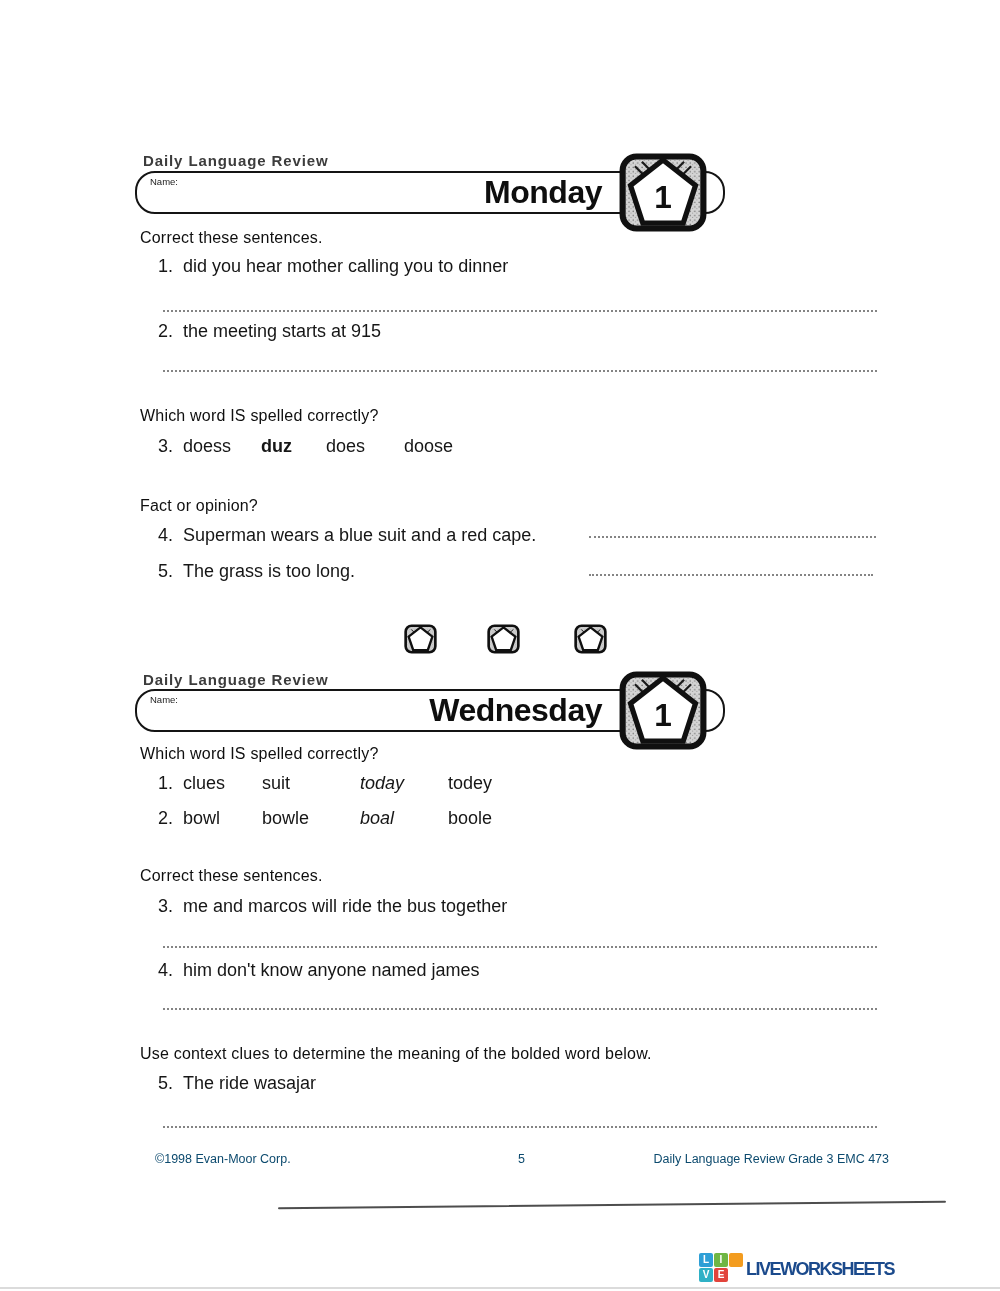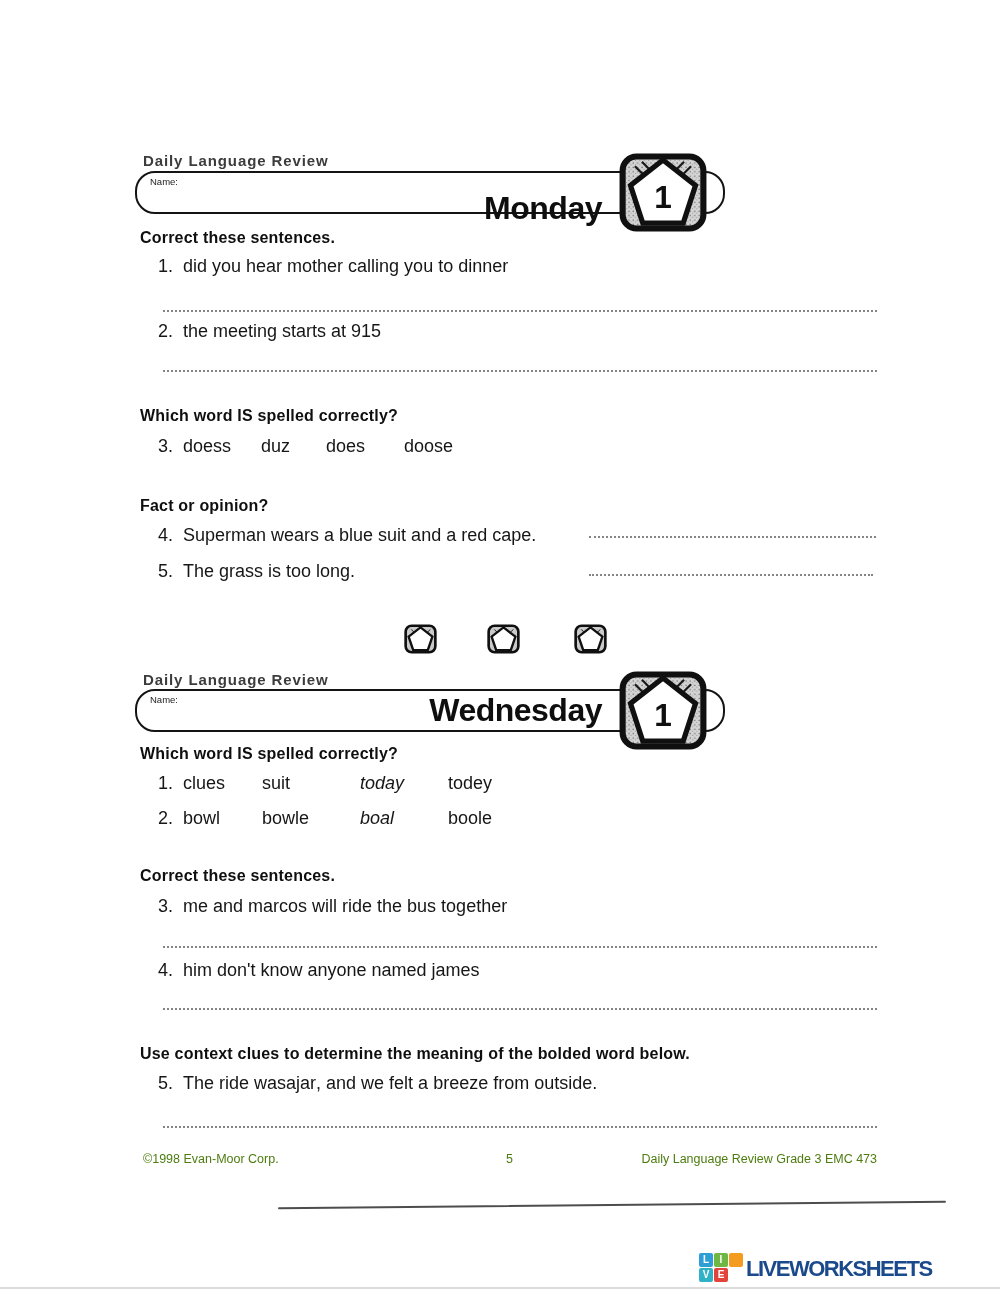--- a/index.html
+++ b/index.html
@@ -7,56 +7,56 @@
           font-family:"Liberation Sans",sans-serif;color:#161616;overflow:hidden;}
   .abs{position:absolute;}
 
   .brand{font-weight:bold;font-size:15px;letter-spacing:.9px;color:#3c3c3c;}
   .namebox{border:2.5px solid #141414;border-radius:20px;width:586px;height:39px;background:#fff;}
   .namelabel{font-size:9.5px;color:#222;}
   .daytitle{font-weight:bold;font-size:32px;letter-spacing:-.5px;color:#0e0e0e;
             text-align:right;width:322px;}
   .badge-svg{display:block;}
 
-  .heading{font-weight:bold;font-size:16px;color:#0f0f0f;letter-spacing:.2px;}
+  .heading{font-weight:normal;font-size:16px;color:#0f0f0f;letter-spacing:.2px;}
   .q{font-size:18px;display:flex;white-space:nowrap;}
   .q .num{width:25px;flex:none;}
   .q .bw{font-weight:normal;}
   .choices span{display:inline-block;}
-  .mon .c1{min-width:78px;} .mon .c2{min-width:65px;} .mon .c3{min-width:78px;}
+  .mon .c1{min-width:78px;} .mon .c2{min-width:65px;font-weight:bold;} .mon .c3{min-width:78px;}
   .tue .c1{min-width:79px;} .tue .c2{min-width:98px;} .tue .c3{min-width:88px;font-style:italic;}
 
   .dline{border-top:2px dotted #848484;height:0;}
 
-  .footer-text{font-size:12.5px;color:#4d7c0f;}
+  .footer-text{font-size:12.5px;color:#0c4a6e;margin-left:12px;}
   .scanline{width:668px;height:2px;background:#2e2e2e;transform:rotate(-0.55deg);
             border-radius:2px;opacity:.85;}
   .bottom-edge{width:1000px;height:2px;background:#d2d2d2;opacity:.8;}
 
   .logo{display:flex;align-items:flex-start;}
   .logo-tiles{display:grid;grid-template-columns:repeat(3,14px);grid-auto-rows:14px;gap:1px;}
   .tile{width:14px;height:14px;border-radius:2px;color:#fff;font-weight:bold;font-size:10px;
         line-height:14px;text-align:center;}
   .tile.t1{background:#2e9fd6;} .tile.t2{background:#6fb644;} .tile.t3{background:#f39c1f;}
   .tile.t4{background:#2fb1c6;} .tile.t5{background:#e2443c;}
-  .logo-text{font-weight:bold;font-size:22px;letter-spacing:-1.5px;color:#1b4a8c;
+  .logo-text{font-weight:bold;font-size:18px;letter-spacing:-1.5px;color:#1b4a8c;
              line-height:32px;margin-left:3px;}
 </style>
 </head>
 <body>
 
 <div class="canvas">
 
   <div>
     <div class="abs brand" style="left:143px;top:152px;">Daily Language Review</div>
 
     <div class="abs namebox" style="left:135px;top:171px;"></div>
     <div class="abs namelabel" style="left:150px;top:176px;">Name:</div>
 
-    <div class="abs daytitle" style="left:280px;top:174px;margin-top:16px;">Monday</div>
+    <div class="abs daytitle" style="left:280px;top:174px;">Monday</div>
 
     <svg class="abs badge-svg" style="left:619px;top:153px;" width="88" height="79" viewBox="0 0 100 90">
       <defs>
         <pattern id="stipA" width="5" height="5" patternUnits="userSpaceOnUse">
           <rect width="5" height="5" fill="#d4d4d4"></rect>
           <circle cx="1.2" cy="1.4" r=".8" fill="#6f6f6f"></circle>
           <circle cx="3.6" cy="3.4" r=".7" fill="#9a9a9a"></circle>
         </pattern>
       </defs>
       <rect x="4" y="4" width="92" height="82" rx="16" fill="url(#stipA)" stroke="#101010" stroke-width="7"></rect>
@@ -194,21 +194,20 @@
       <span>him don't know anyone named james</span>
     </div>
     <div class="abs dline" style="left:163px;top:1008px;width:714px;"></div>
 
     <div class="abs heading" style="left:140px;top:1045px;">Use context clues to determine the meaning of the bolded word below.</div>
 
     <div class="abs q" style="left:158px;top:1073px;">
       <span class="num">5.</span>
       <span>The ride was </span>
       <span class="bw">ajar</span>
-      <span>, and we felt a breeze from outside.</span>
     </div>
     <div class="abs dline" style="left:163px;top:1126px;width:714px;"></div>
   </div>
 
   <div class="abs footer-text" style="left:143px;top:1152px;">©1998 Evan-Moor Corp.</div>
   <div class="abs footer-text" style="left:506px;top:1152px;">5</div>
   <div class="abs footer-text" style="left:580px;top:1152px;width:297px;text-align:right;">Daily Language Review Grade 3 EMC 473</div>
 
   <div class="abs scanline" style="left:278px;top:1204px;"></div>
 

